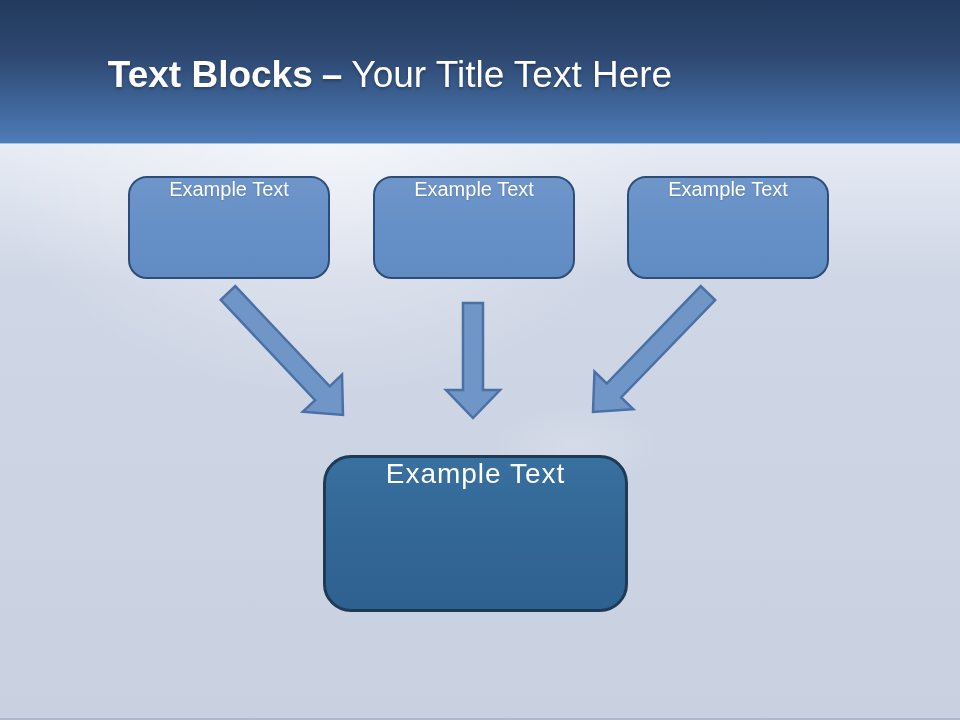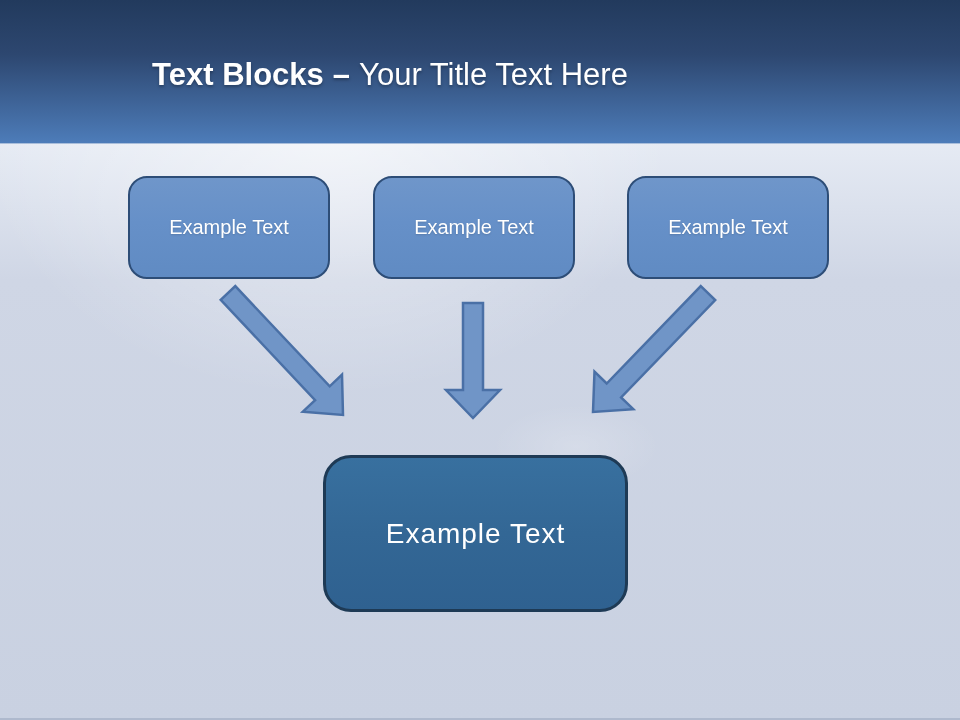--- a/index.html
+++ b/index.html
@@ -14,35 +14,35 @@
       linear-gradient(180deg, #e6ebf4 140px, #cfd6e5 280px, #c9d1e1 100%);
   }
   .header{
     position:absolute;left:0;top:0;width:960px;height:143px;
     background:linear-gradient(180deg, #223a5d 0%, #2d4770 38%, #4d7cb9 100%);
     border-bottom:1px solid #a9bedb;
   }
   .title{
     position:absolute;left:0;top:52px;width:780px;height:46px;
     line-height:46px;text-align:center;
-    color:#ffffff;font-size:31px;
+    color:#ffffff;font-size:37px;
     text-shadow:0 2px 3px rgba(0,0,0,0.28);
     white-space:nowrap;
   }
   .title .bold{font-weight:700;}
   .title .dash{font-weight:700;margin:0 9px;}
   .title .regular{font-weight:400;}
   .block{
     position:absolute;
     box-sizing:border-box;
     border:2.5px solid #2d4d77;
     border-radius:19px;
     background:linear-gradient(180deg,#6f96ca 0%, #6690c8 45%, #608bc3 100%);
     color:#ffffff;
-    display:flex;align-items:center;justify-content:center;
+    display:flex;justify-content:center;
     text-align:center;
   }
   .block-top{width:202px;height:103px;top:176px;font-size:20px;}
   .block-top .label{text-shadow:0 1px 2px rgba(0,0,0,0.15);}
   #block1{left:128px;}
   #block2{left:373px;}
   #block3{left:627px;}
   .block-bottom{
     left:323px;top:455px;width:305px;height:157px;
     border:3px solid #1e3a55;

